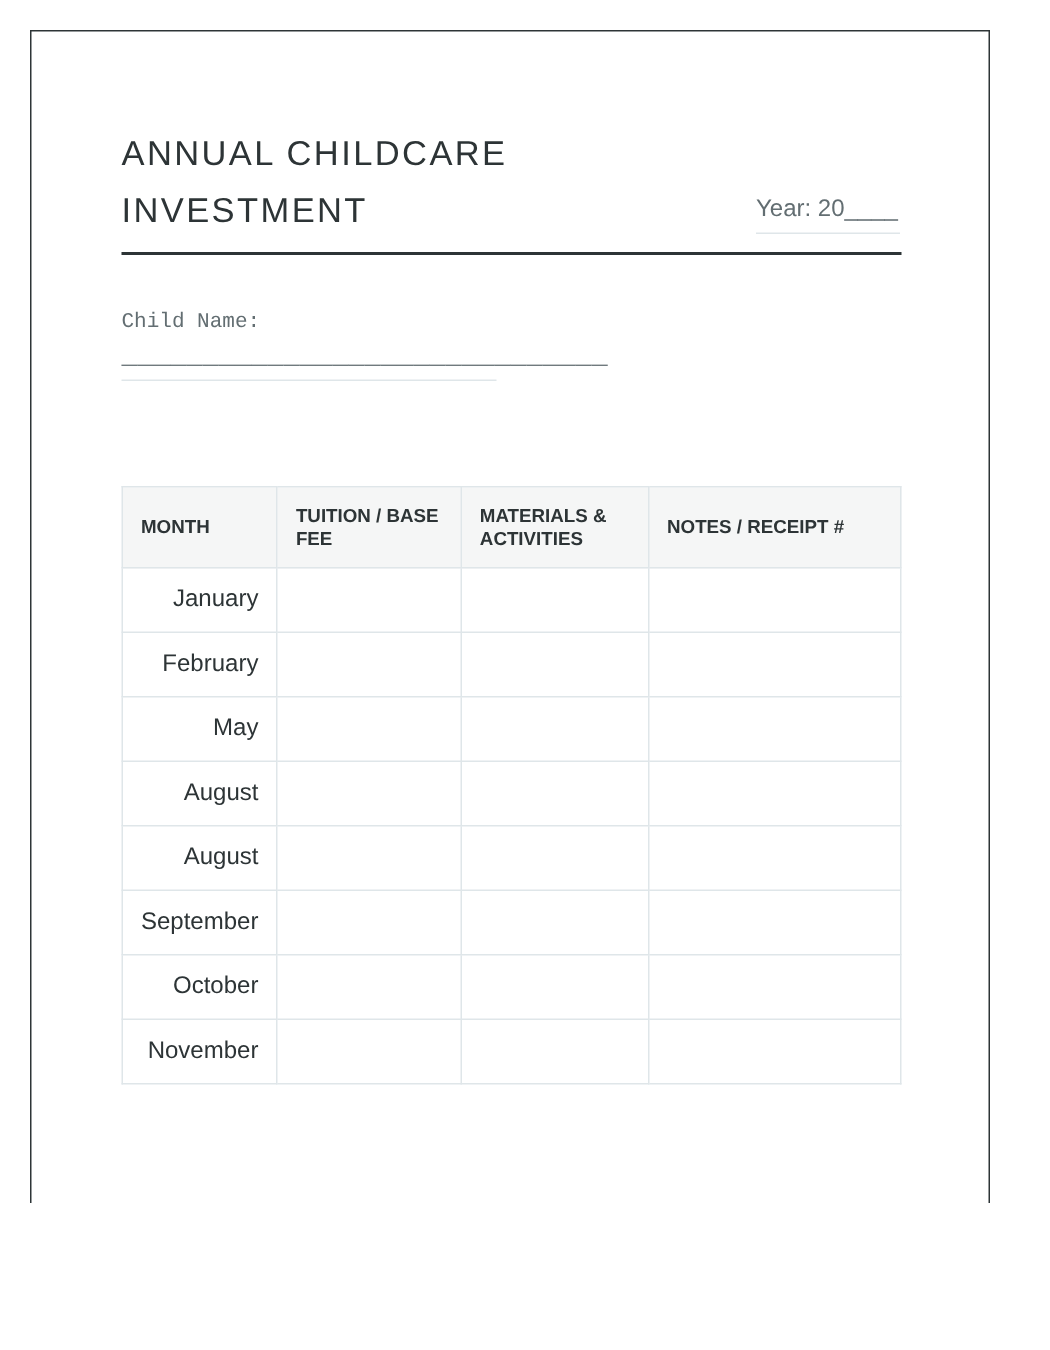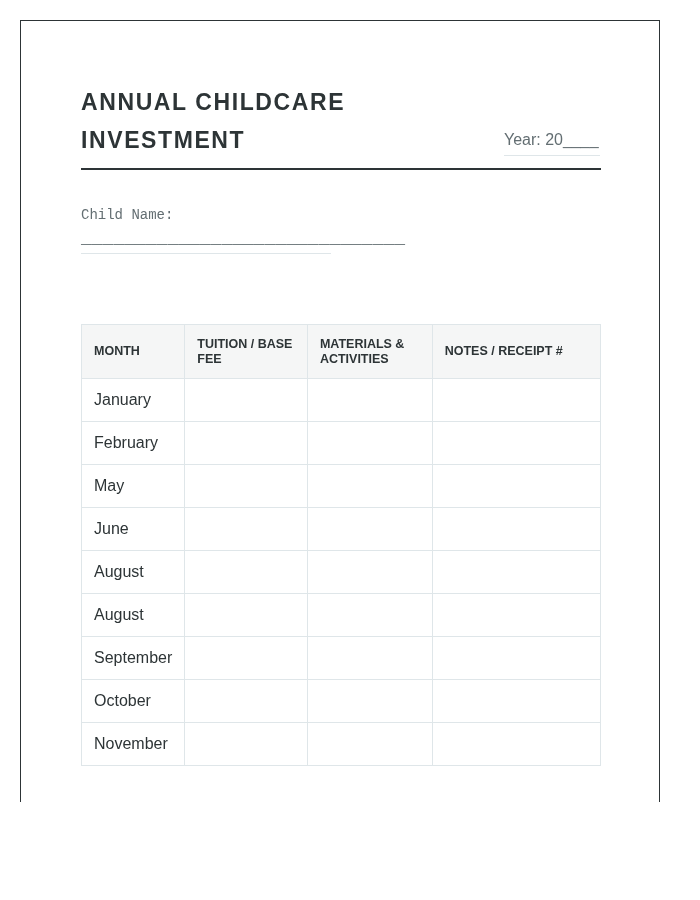--- a/index.html
+++ b/index.html
@@ -2,35 +2,35 @@
 <html><head>
 <meta charset="utf-8">
 <style>
   html, body { margin: 0; padding: 0; background: #ffffff; }
   body { width: 700px; height: 900px; position: relative; overflow: hidden;
          font-family: "Liberation Sans", sans-serif; color: #2d3436; }
   .viewport { position: absolute; left: 0; top: 0; width: 700px; height: 802px; overflow: hidden; }
   .page { position: absolute; left: 20px; top: 20px; width: 640px; height: 900px;
           border: 1px solid #2d3436; background: #fff; box-sizing: border-box; }
   .title { position: absolute; left: 60px; top: 62px; width: 300px;
-           font-size: 23px; font-weight: bold; letter-spacing: 1.6px; line-height: 38px;
+           font-size: 23px; font-weight: normal; letter-spacing: 1.6px; line-height: 38px;
            color: #2d3436; margin: 0; }
   .year { position: absolute; left: 483px; top: 110px; width: 96px; font-size: 16px;
           color: #636e72; padding-bottom: 6px; border-bottom: 1px solid #dfe6e9; }
   .rule { position: absolute; left: 60px; top: 147px; width: 520px; height: 2px; background: #2d3436; }
   .field { position: absolute; top: 186px; width: 250px; border-bottom: 1px solid #dfe6e9; padding-bottom: 6px; }
   .field .lbl { font-size: 14px; color: #636e72; display: block; margin-bottom: 6px; }
   .field .line { font-size: 18px; color: #636e72; display: block; line-height: 18px; }
   .field.child { left: 60px; font-family: Liberation Mono, monospace; }
   .field.provider { left: 330px; }
   table { position: absolute; left: 60px; top: 266px; width: 520px; border-collapse: collapse; margin-top: 37px; }
   th, td { border: 1px solid #dfe6e9; text-align: left; }
   th { background: #f5f6f6; font-size: 12.5px; font-weight: bold; color: #2d3436;
        height: 54px; padding: 0 12px; line-height: 15px; box-sizing: border-box; }
-  td { height: 43px; padding: 0 12px; font-size: 16px; color: #2d3436; box-sizing: border-box; }
+  td { height: 43px; padding: 0 12px; font-size: 16px; color: #2d3436; box-sizing: border-box; text-align: right; }
   col.c1 { width: 103px; } col.c2 { width: 123px; } col.c3 { width: 125px; } col.c4 { width: 169px; }
 </style>
 </head>
 <body>
 
 <div class="viewport">
   <div class="page">
     <h1 class="title">ANNUAL CHILDCARE INVESTMENT</h1>
     <div class="year">Year: 20____</div>
     <div class="rule"></div>
@@ -68,26 +68,20 @@
             <td></td>
             <td></td>
           </tr>
           <tr>
             <td>May</td>
             <td></td>
             <td></td>
             <td></td>
           </tr>
           <tr>
-            <td>June</td>
-            <td></td>
-            <td></td>
-            <td></td>
-          </tr>
-          <tr>
             <td>August</td>
             <td></td>
             <td></td>
             <td></td>
           </tr>
           <tr>
             <td>August</td>
             <td></td>
             <td></td>
             <td></td>

